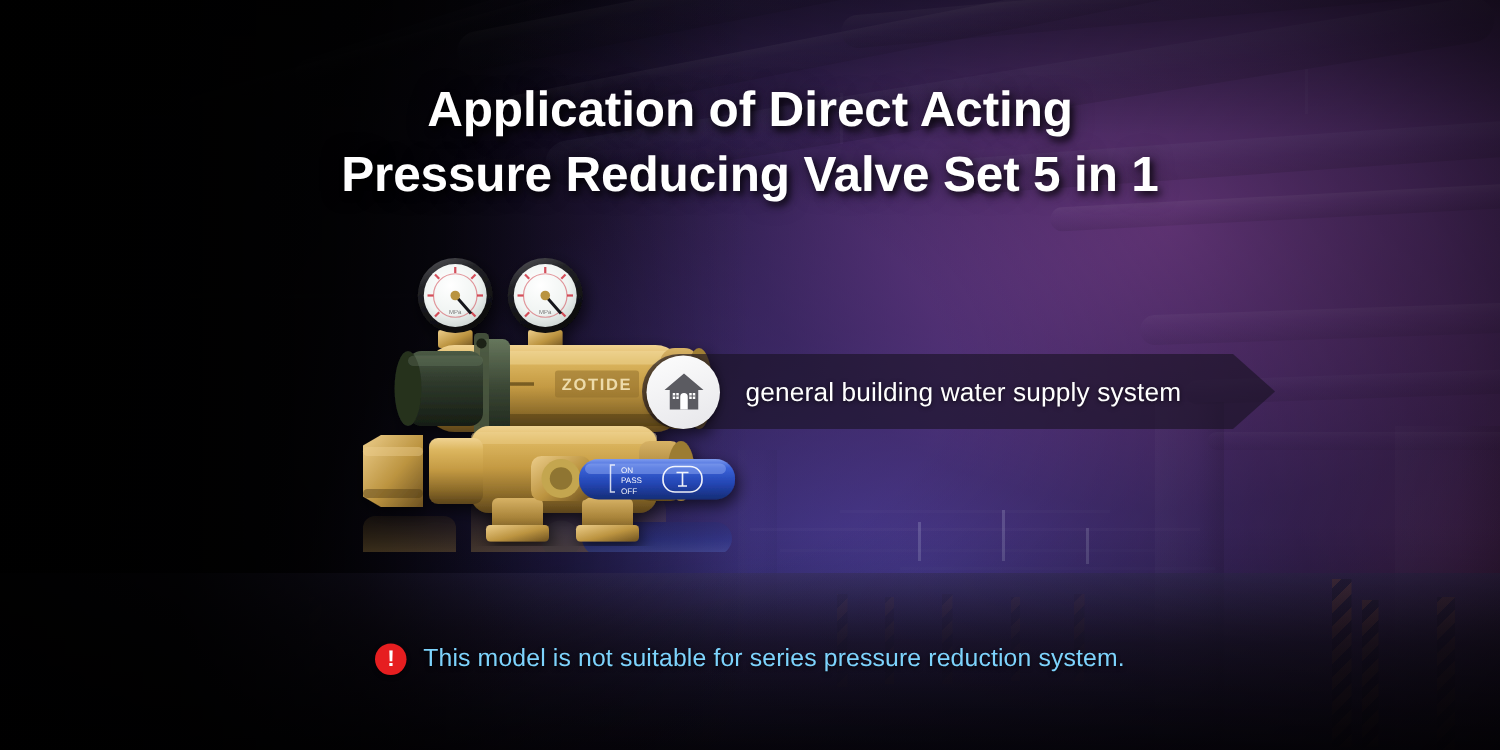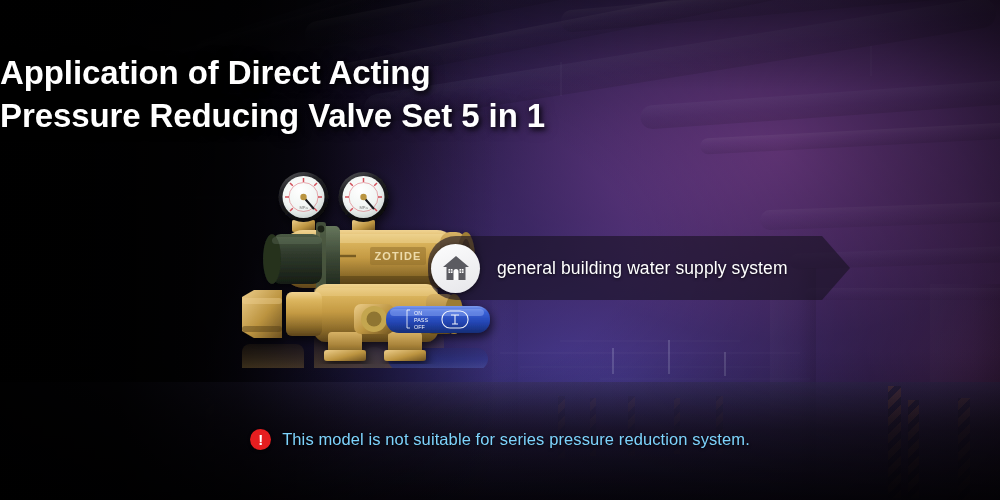--- a/index.html
+++ b/index.html
@@ -66,37 +66,37 @@
     position:absolute; inset:0;
     background:
       linear-gradient(90deg, rgba(0,0,0,.97) 0%, rgba(0,0,0,.93) 12%, rgba(0,0,0,.70) 24%, rgba(0,0,0,.28) 36%, rgba(0,0,0,0) 50%),
       radial-gradient(ellipse 760px 520px at 44% 50%, rgba(0,0,0,0) 25%, rgba(0,0,0,.35) 70%, rgba(0,0,0,.72) 100%),
       linear-gradient(180deg, rgba(0,0,0,.34) 0%, rgba(0,0,0,0) 18%, rgba(0,0,0,0) 70%, rgba(0,0,0,.40) 100%);
   }
 
   
   .title-block {
     position:absolute; top:52px; left:0; right:0;
-    text-align:left;
+    text-align:center;
     z-index:6;
   }
   .title-line {
     color:#fff;
     font-size:33px;
     font-weight:bold;
     line-height:1.30;
     letter-spacing:-.1px;
     text-shadow:2px 3px 5px rgba(0,0,0,.80), 0 0 14px rgba(0,0,0,.55);
   }
 
   
   .callout {
     position:absolute;
     left:428px; top:236px;
-    width:422px; height:64px;
+    width:422px; height:50px;
     z-index:7;
     display:flex; align-items:center;
     background:rgba(24,18,34,.62);
     border-radius:28px 0 0 28px;
     clip-path:polygon(0 0, calc(100% - 28px) 0, 100% 50%, calc(100% - 28px) 100%, 0 100%);
   }
   .callout-icon {
     width:49px; height:49px; flex:0 0 49px;
     margin-left:3px;
     border-radius:50%;

